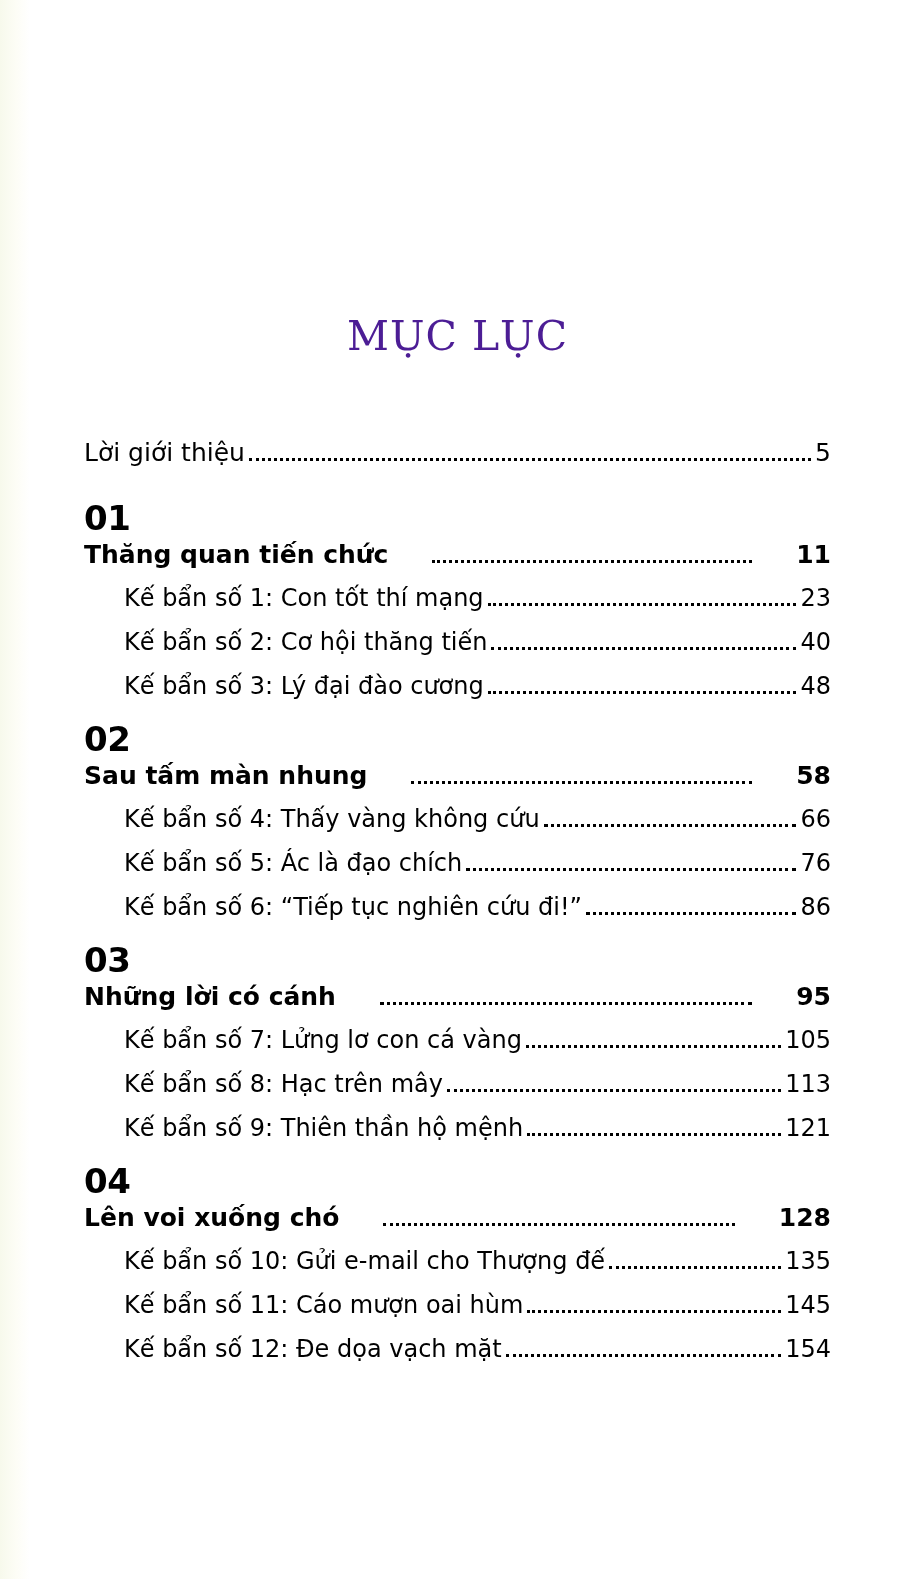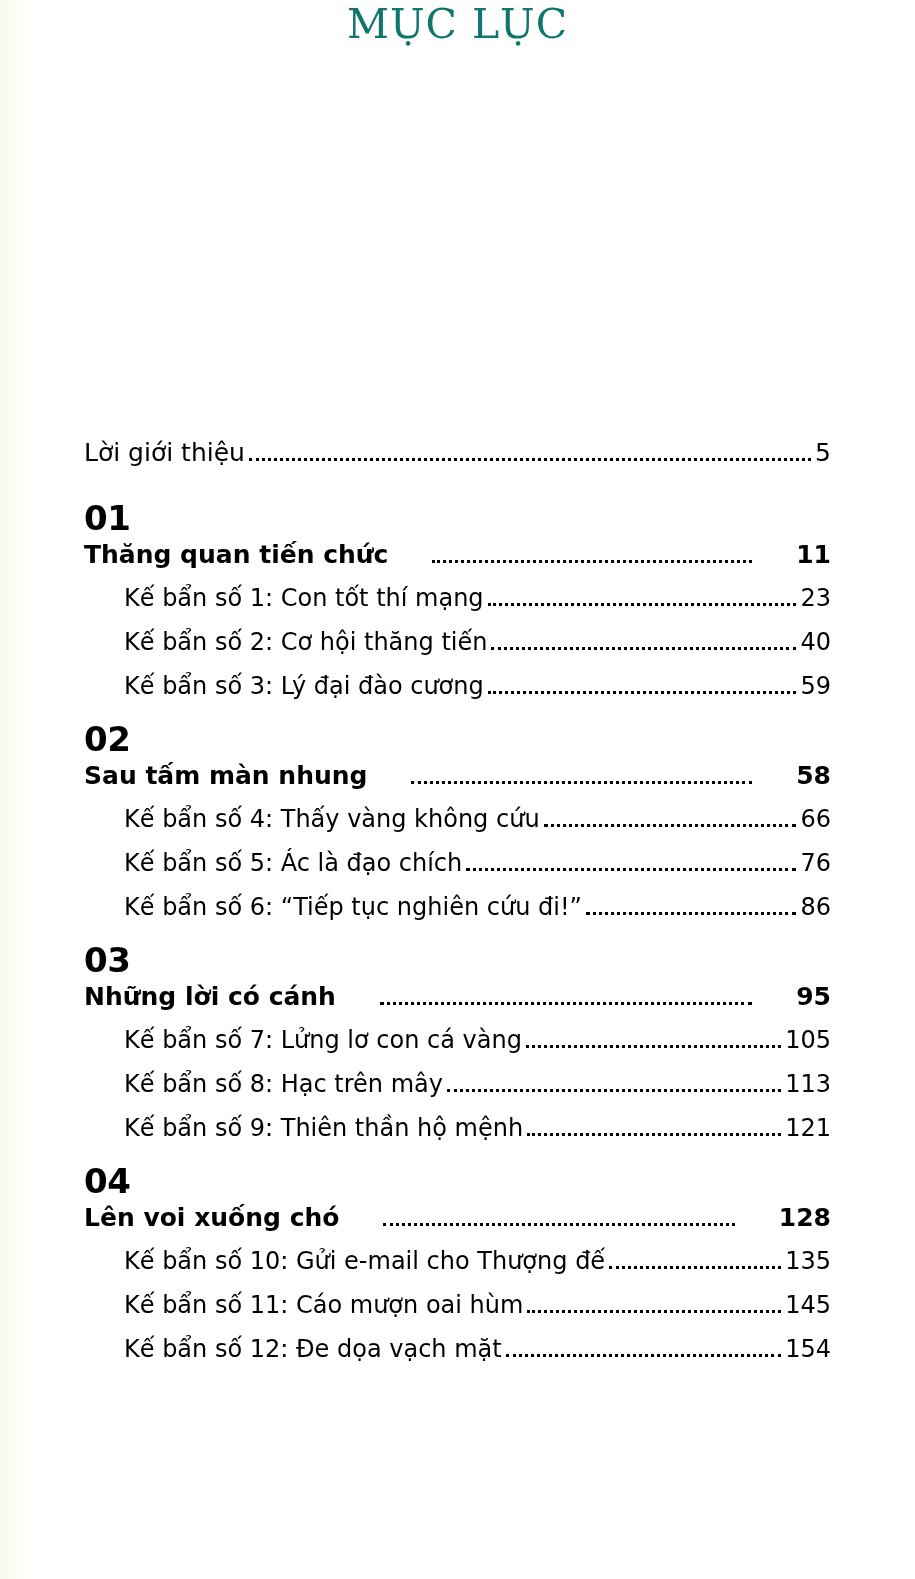--- a/index.html
+++ b/index.html
@@ -29,23 +29,24 @@
     width: 30px;
     height: 1579px;
     background: linear-gradient(to right, #f7f9ec 0%, #fdfdf6 55%, #ffffff 100%);
     pointer-events: none;
   }
   .title {
     text-align: center;
     font-family: "DejaVu Serif", serif;
     font-size: 41px;
     letter-spacing: 1px;
+    padding-top: 312px;
     margin: 0;
     font-weight: 400;
-    color: #0f766e;
+    color: #4c1d95;
   }
   .toc {
     margin: 0;
     padding: 0;
     position: absolute;
     left: 84px;
     right: 84px;
     top: 438px;
   }
   .row {
@@ -135,21 +136,21 @@
         <span class="page-num">23</span>
       </div>
       <div class="row chapter">
         <span class="label">Kế bẩn số 2: Cơ hội thăng tiến</span>
         <span class="leader"></span>
         <span class="page-num">40</span>
       </div>
       <div class="row chapter">
         <span class="label">Kế bẩn số 3: Lý đại đào cương</span>
         <span class="leader"></span>
-        <span class="page-num">59</span>
+        <span class="page-num">48</span>
       </div>
     </div>
 
     <div class="section">
       <div class="part-num">02</div>
       <div class="row part-title">
         <span class="label">Sau tấm màn nhung</span>
         <span class="leader"></span>
         <span class="page-num">58</span>
       </div>

